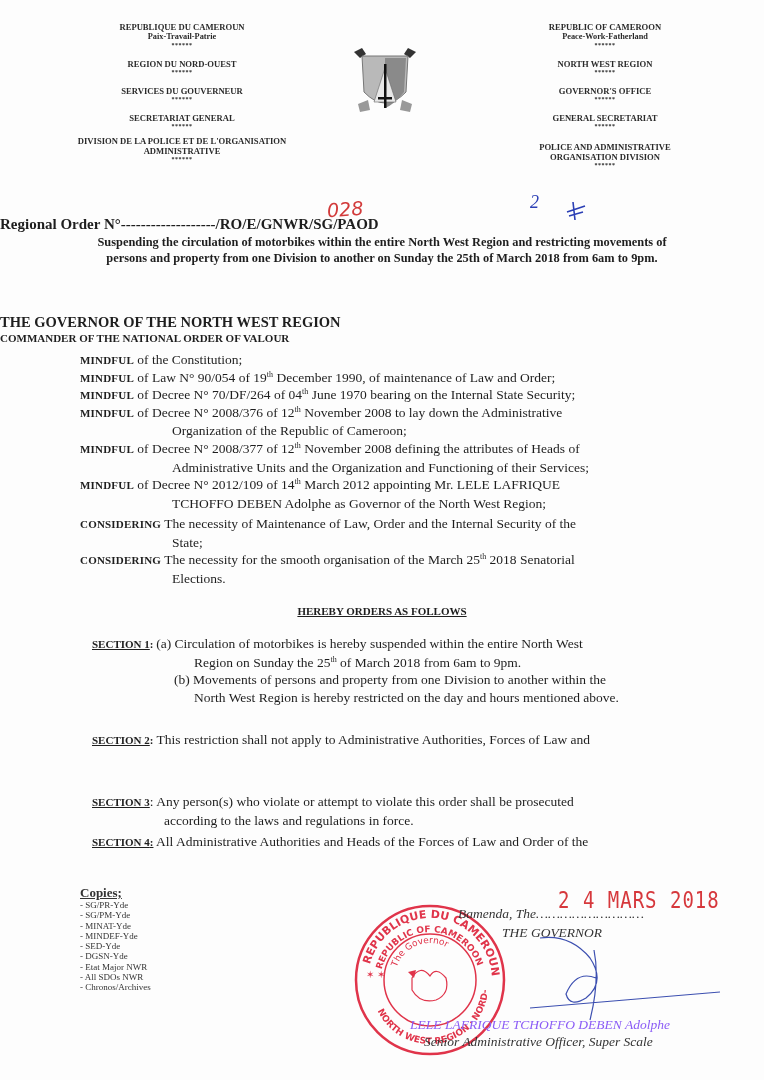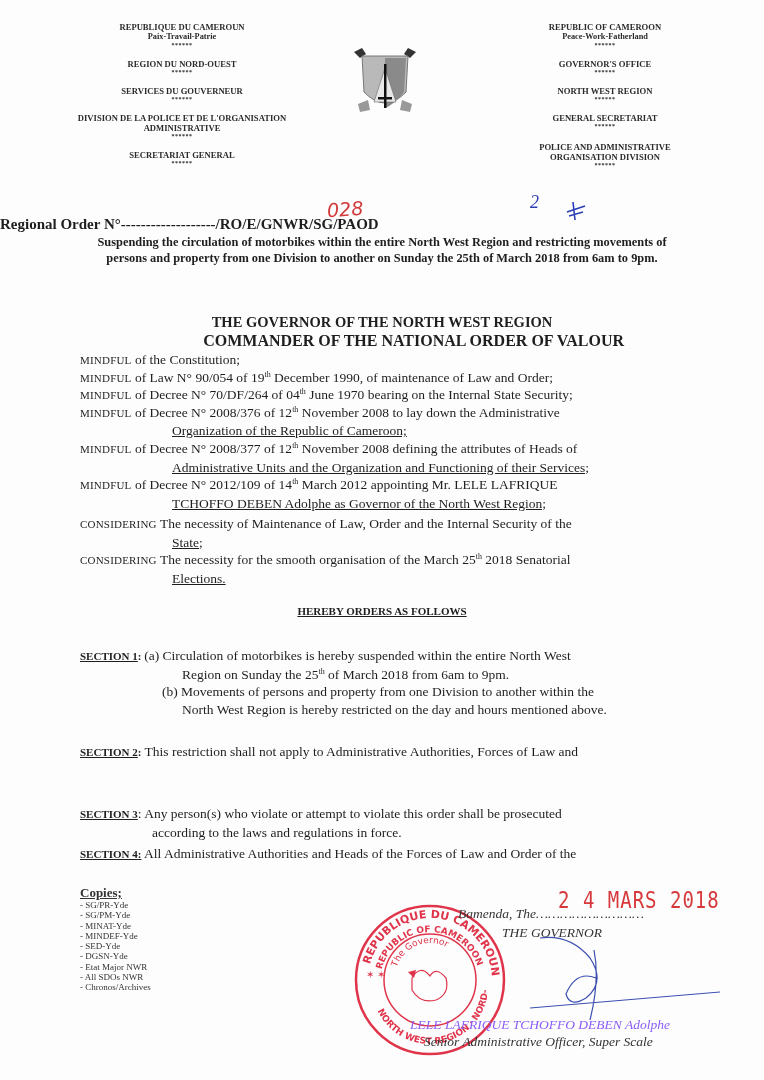--- a/index.html
+++ b/index.html
@@ -15,31 +15,31 @@
 
   .emblem { position: absolute; left: 340px; top: 42px; width: 90px; height: 80px; }
 
   .order-no { position: absolute; top: 216px; left: 0; width: 764px; font-weight: bold; font-size: 15px; }
   .hand-028 { position: absolute; top: 198px; left: 327px; color: #d23a3a; font-style: italic; font-size: 19px; font-family: "DejaVu Sans", sans-serif; transform: rotate(-4deg); }
   .hand-mark { position: absolute; top: 192px; left: 530px; color: #2b3fb5; font-size: 18px; font-style: italic; }
   .hand-mark2 { position: absolute; top: 200px; left: 563px; color: #2b3fb5; font-size: 16px; }
 
   .subtitle { position: absolute; top: 235px; left: 80px; width: 604px; text-align: center; font-weight: bold; font-size: 12.4px; line-height: 15.5px; }
 
-  .gov-title { position: absolute; top: 314px; left: 0; width: 764px; text-align: center; font-weight: bold; font-size: 14.5px; }
-  .gov-sub { position: absolute; top: 332px; left: 0; width: 624px; text-align: right; font-weight: bold; font-size: 16px; }
+  .gov-title { position: absolute; top: 314px; left: 0; width: 764px; font-weight: bold; font-size: 14.5px; }
+  .gov-sub { position: absolute; top: 332px; left: 0; width: 624px; text-align: left; font-weight: bold; font-size: 11px; }
 
   .preamble { position: absolute; left: 80px; width: 588px; font-size: 13.5px; line-height: 17.5px; text-align: justify; }
-  .preamble .kw { font-weight: normal; font-size: 11px; letter-spacing: 0.2px; margin-top: 16px; }
-  .preamble .cont { display: block; padding-left: 92px; text-decoration: underline; }
+  .preamble .kw { font-weight: bold; font-size: 11px; letter-spacing: 0.2px; margin-top: 16px; }
+  .preamble .cont { display: block; padding-left: 92px; }
   sup { font-size: 8px; line-height: 0; vertical-align: super; }
 
   .hereby { position: absolute; top: 605px; left: 0; width: 764px; text-align: center; font-weight: bold; font-size: 11px; text-decoration: underline; }
 
-  .section { position: absolute; left: 80px; width: 588px; font-size: 13.5px; line-height: 17.5px; text-align: justify; margin-top: 12px; }
+  .section { position: absolute; left: 92px; width: 588px; font-size: 13.5px; line-height: 17.5px; text-align: justify; }
   .sec-label { font-weight: bold; font-size: 11px; text-decoration: underline; }
   .indent-a { display: block; padding-left: 102px; }
   .indent-b { display: block; padding-left: 82px; }
   .indent-b-cont { display: block; padding-left: 102px; }
   .indent-s { display: block; padding-left: 72px; }
 
   .copies { position: absolute; left: 80px; top: 885px; font-size: 9px; line-height: 10.3px; color: #333; }
   .copies .ctitle { font-weight: bold; font-size: 13px; text-decoration: underline; line-height: 15px; }
 
   .sig-place { position: absolute; left: 458px; top: 906px; font-style: italic; font-size: 13.5px; color: #333; }
@@ -61,26 +61,26 @@
     <span class="stars">******</span>
   </div>
   <div class="hdr-block">
     <div>REGION DU NORD-OUEST</div>
     <span class="stars">******</span>
   </div>
   <div class="hdr-block">
     <div>SERVICES DU GOUVERNEUR</div>
     <span class="stars">******</span>
   </div>
-  <div class="hdr-block">
-    <div style="padding:0 10px">DIVISION DE LA POLICE ET DE L'ORGANISATION ADMINISTRATIVE</div>
-    <span class="stars">******</span>
-  </div>
   <div class="hdr-block" style="margin-bottom:6px">
     <div>SECRETARIAT GENERAL</div>
+    <span class="stars">******</span>
+  </div>
+  <div class="hdr-block">
+    <div style="padding:0 10px">DIVISION DE LA POLICE ET DE L'ORGANISATION ADMINISTRATIVE</div>
     <span class="stars">******</span>
   </div>
 </div>
 
 <svg class="emblem" viewBox="0 0 90 80">
   <path d="M14 10 l8 -4 l4 6 l-6 4 z" fill="#333"></path>
   <path d="M76 10 l-8 -4 l-4 6 l6 4 z" fill="#333"></path>
   <path d="M22 14 L68 14 L66 50 Q45 72 24 50 Z" fill="#b9b9b9" stroke="#777" stroke-width="1"></path>
   <path d="M45 16 L66 16 L64 50 Q55 62 45 66 Z" fill="#8a8a8a"></path>
   <path d="M34 60 L45 26 L56 60 Z" fill="#e8e8e8" stroke="#666" stroke-width="0.6"></path>
@@ -90,25 +90,25 @@
   <path d="M72 62 l-10 -4 l-2 10 l10 2 z" fill="#999"></path>
 </svg>
 
 <div class="hdr-col right">
   <div class="hdr-block">
     <div>REPUBLIC OF CAMEROON</div>
     <div class="motto">Peace-Work-Fatherland</div>
     <span class="stars">******</span>
   </div>
   <div class="hdr-block">
+    <div>NORTH WEST REGION</div>
+    <span class="stars">******</span>
+  </div>
+  <div class="hdr-block">
     <div>GOVERNOR'S OFFICE</div>
-    <span class="stars">******</span>
-  </div>
-  <div class="hdr-block">
-    <div>NORTH WEST REGION</div>
     <span class="stars">******</span>
   </div>
   <div class="hdr-block" style="margin-bottom:12px">
     <div>GENERAL SECRETARIAT</div>
     <span class="stars">******</span>
   </div>
   <div class="hdr-block">
     <div>POLICE AND ADMINISTRATIVE ORGANISATION DIVISION</div>
     <span class="stars">******</span>
   </div>

